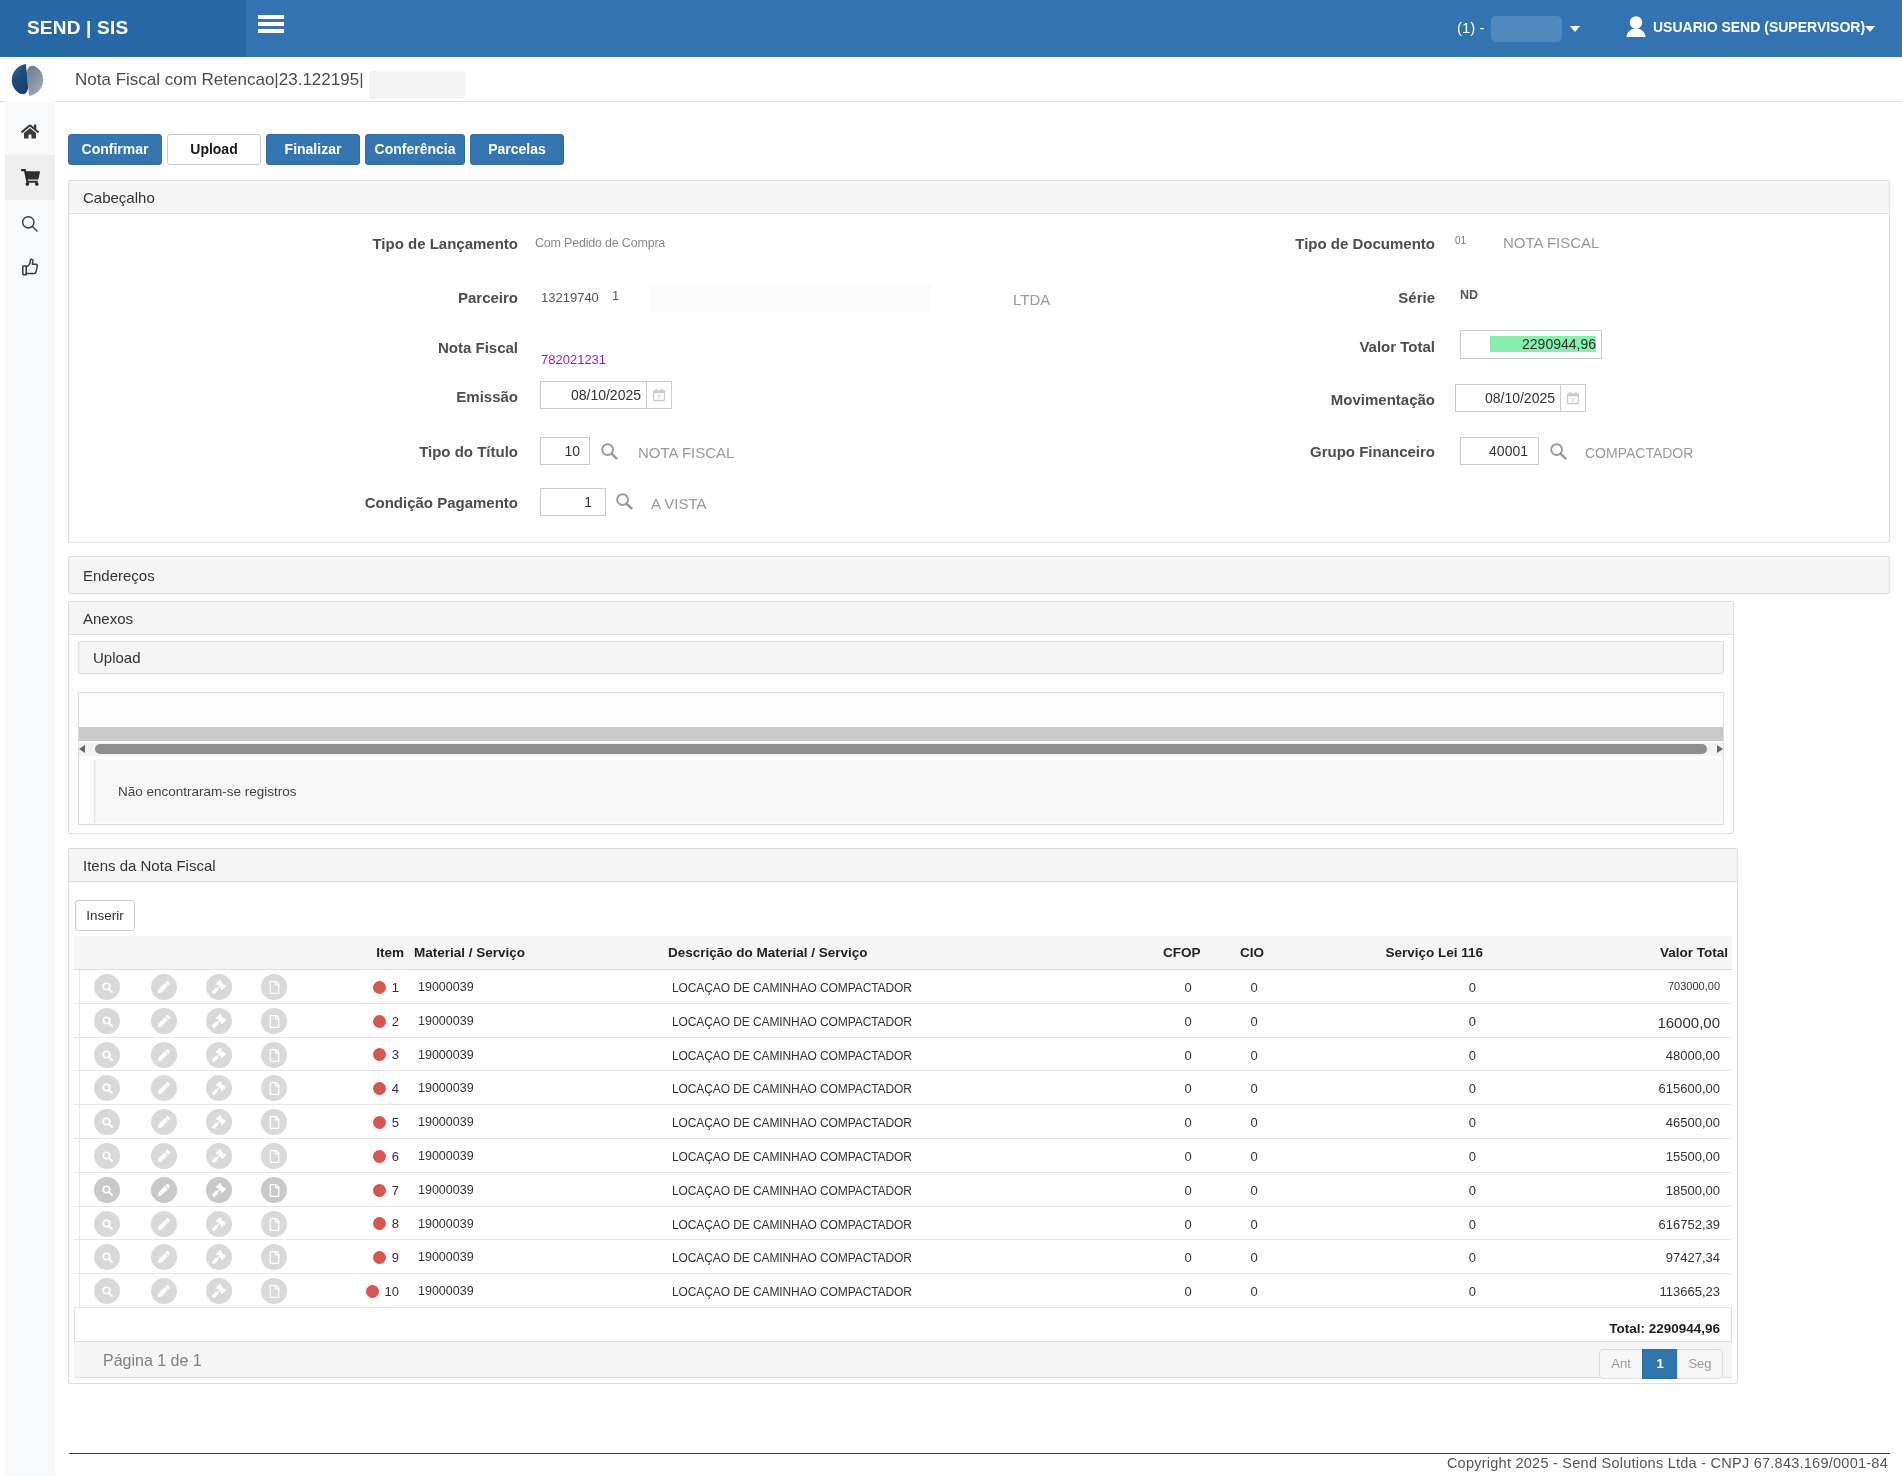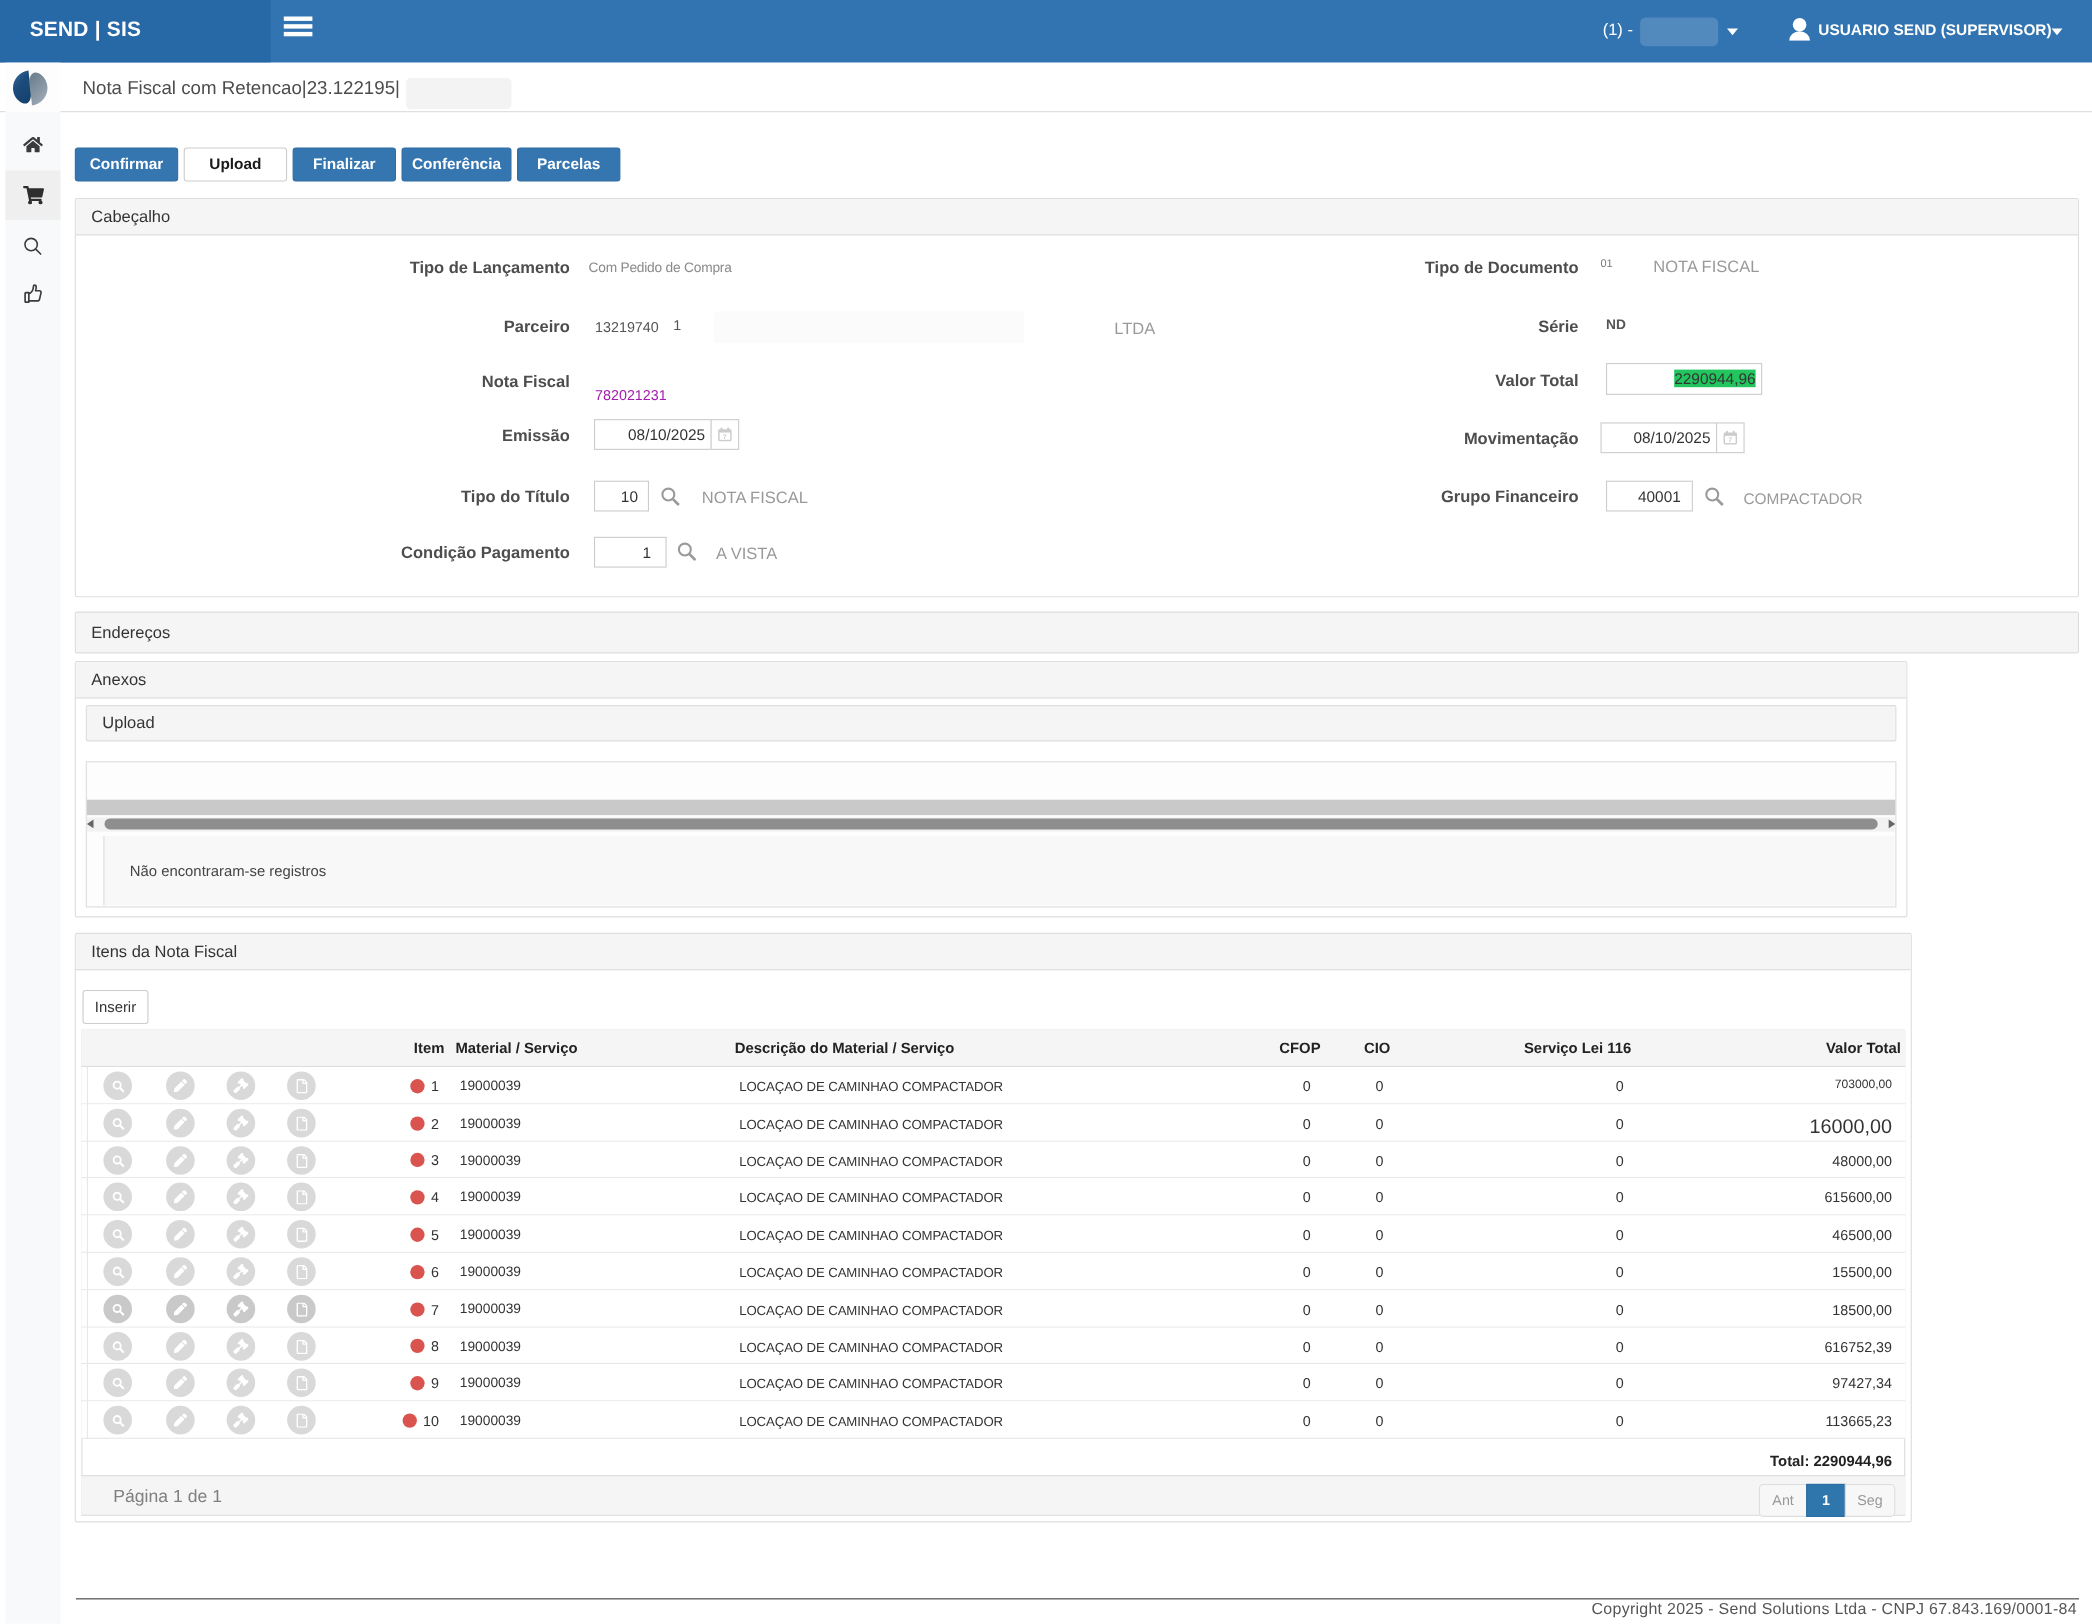--- a/index.html
+++ b/index.html
@@ -148,21 +148,21 @@
 
 <div class="lbl" style="left:1135px;top:235px;width:300px;">Tipo de Documento</div>
 <div class="lbl" style="left:1135px;top:289px;width:300px;">Série</div>
 <div class="lbl" style="left:1135px;top:338px;width:300px;">Valor Total</div>
 <div class="lbl" style="left:1135px;top:391px;width:300px;">Movimentação</div>
 <div class="lbl" style="left:1135px;top:443px;width:300px;">Grupo Financeiro</div>
 
 <div class="sm-val" style="left:1455px;top:235px;color:#777;font-size:10px;">01</div>
 <div class="gray-val" style="left:1503px;top:234px;">NOTA FISCAL</div>
 <div class="sm-val" style="left:1460px;top:288px;color:#555;font-size:12.5px;font-weight:bold;">ND</div>
-<div class="inp" style="left:1460px;top:330px;width:142px;height:29px;text-align:right;line-height:27px;padding-right:5px;"><span style="background:#22c55e;">2290944,96</span></div>
+<div class="inp" style="left:1460px;top:330px;width:142px;height:29px;text-align:right;line-height:27px;padding-right:5px;"><span style="background:#86efac;padding-left:32px;">2290944,96</span></div>
 <div class="inp" style="left:1455px;top:384px;width:106px;height:28px;text-align:right;line-height:26px;padding-right:5px;">08/10/2025</div>
 <div class="inp" style="left:1560px;top:384px;width:26px;height:28px;background:#fff;"></div>
 <svg style="position:absolute;left:1566px;top:391px;" width="14" height="14" viewBox="0 0 16 16">
     <rect x="1" y="2.5" width="14" height="12.5" rx="1.5" fill="#ccc"></rect>
     <rect x="2.5" y="6" width="11" height="7.5" fill="#fff"></rect>
     <rect x="3.5" y="0.8" width="2" height="3.4" rx="0.8" fill="#ccc"></rect>
     <rect x="10.5" y="0.8" width="2" height="3.4" rx="0.8" fill="#ccc"></rect>
     <text x="8" y="12.6" font-size="7" fill="#ccc" text-anchor="middle" font-weight="bold">7</text>
   </svg>
 <div class="inp" style="left:1460px;top:437px;width:79px;height:28px;text-align:right;line-height:26px;padding-right:10px;">40001</div>
@@ -270,21 +270,21 @@
   </div>
 <div style="position:absolute;left:330px;top:1004px;width:69px;height:34px;display:flex;align-items:center;justify-content:flex-end;gap:6px;">
     <span style="width:13px;height:13px;border-radius:50%;background:#d9534f;"></span>
     <span style="font-size:13px;color:#333;">2</span>
   </div>
 <div style="position:absolute;left:418px;top:1014px;font-size:12.5px;color:#333;">19000039</div>
 <div style="position:absolute;left:672px;top:1015px;font-size:12px;color:#333;letter-spacing:-0.1px;">LOCAÇAO DE CAMINHAO COMPACTADOR</div>
 <div style="position:absolute;left:1168px;top:1014px;width:40px;text-align:center;font-size:13px;color:#333;">0</div>
 <div style="position:absolute;left:1234px;top:1014px;width:40px;text-align:center;font-size:13px;color:#333;">0</div>
 <div style="position:absolute;left:1376px;top:1014px;width:100px;text-align:right;font-size:13px;color:#333;">0</div>
-<div style="position:absolute;left:1570px;top:1014px;width:150px;text-align:right;font-size:18px;color:#333;">16000,00</div>
+<div style="position:absolute;left:1570px;top:1014px;width:150px;text-align:right;font-size:15px;color:#333;">16000,00</div>
 <div style="position:absolute;left:74px;top:1038px;width:1658px;height:33px;border-bottom:1px solid #e7e7e7;background:#fff;"></div>
 <div style="position:absolute;left:94px;top:1042px;width:26px;height:26px;border-radius:50%;background:#d9d9d9;display:flex;align-items:center;justify-content:center;">
     <svg width="13" height="13" viewBox="0 0 20 20">
       <circle cx="8.5" cy="8.5" r="5" fill="none" stroke="#fff" stroke-width="2.6"></circle>
       <line x1="12.5" y1="12.5" x2="17" y2="17" stroke="#fff" stroke-width="3" stroke-linecap="round"></line>
     </svg>
   </div>
 <div style="position:absolute;left:151px;top:1042px;width:26px;height:26px;border-radius:50%;background:#d9d9d9;display:flex;align-items:center;justify-content:center;">
     <svg width="12" height="12" viewBox="0 0 512 512">
       <path fill="#fff" d="M497.9 142.1l-46.1 46.1c-4.7 4.7-12.3 4.7-17 0l-111-111c-4.7-4.7-4.7-12.3 0-17l46.1-46.1c18.7-18.7 49.1-18.7 67.9 0l60.1 60.1c18.8 18.7 18.8 49.1 0 67.9zM284.2 99.8L21.6 362.4.4 483.9c-2.9 16.4 11.4 30.6 27.8 27.8l121.5-21.3 262.6-262.6c4.7-4.7 4.7-12.3 0-17l-111-111c-4.8-4.7-12.4-4.7-17.1 0z"></path>

